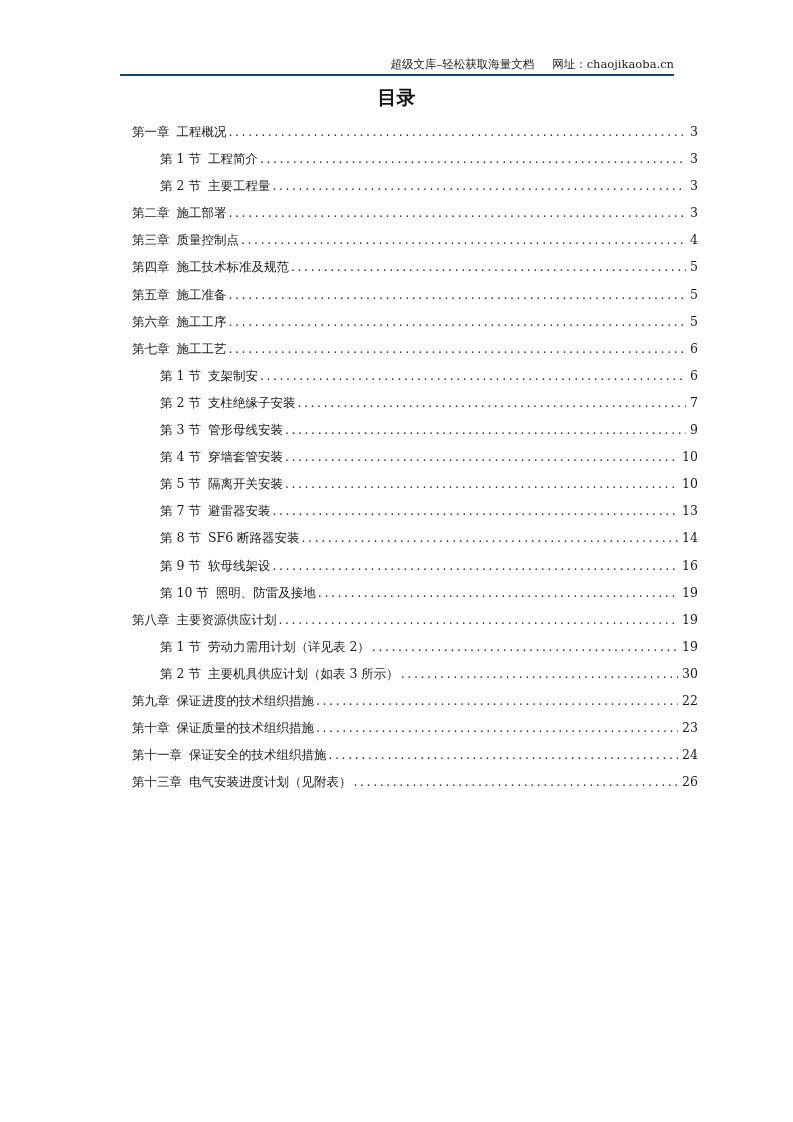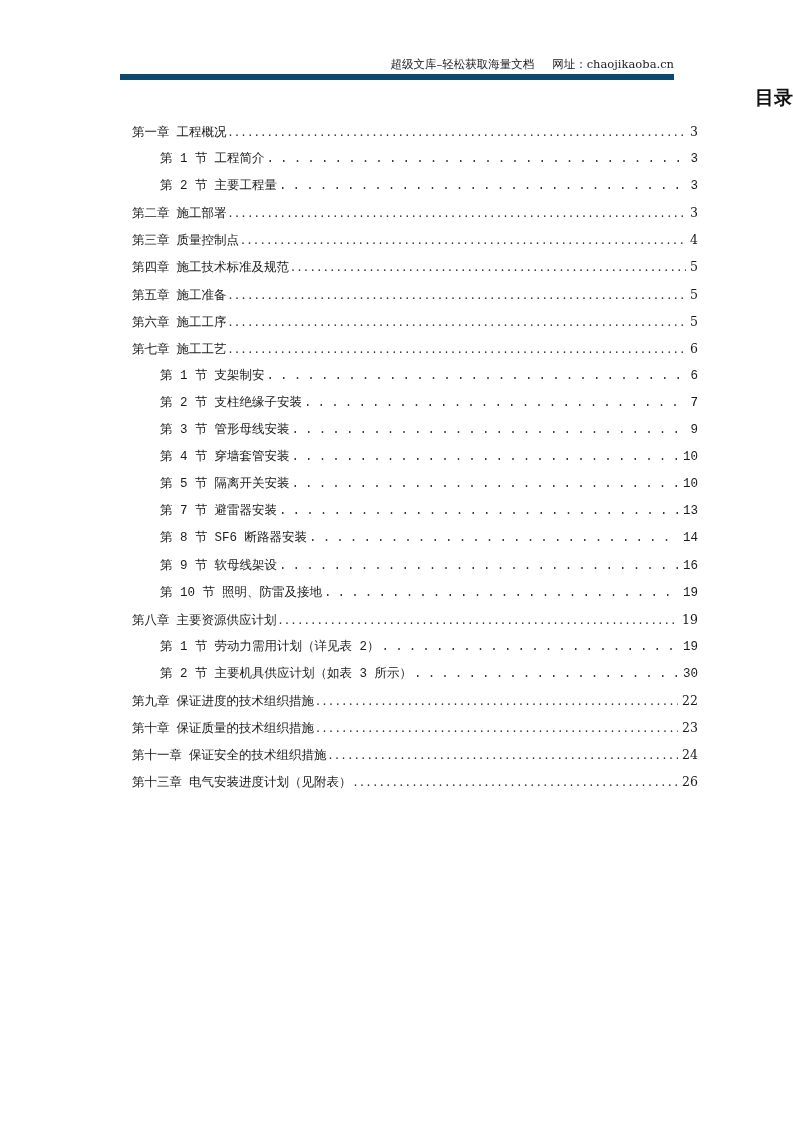--- a/index.html
+++ b/index.html
@@ -14,33 +14,33 @@
       overflow: hidden;
       font-family: "DejaVu Serif", "Liberation Serif", serif;
       color: #1a1a1a;
     }
     .page-header {
       position: absolute;
       left: 120px;
       top: 56px;
       width: 554px;
       height: 18px;
-      border-bottom: 6px solid #0c4a6e;
+      border-bottom: 2px solid #0c4a6e;
       text-align: right;
       font-size: 11.5px;
       line-height: 16px;
       color: #222;
     }
     .page-header .site-label { margin-right: 18px; }
     .toc-title {
       position: absolute;
       left: 0;
       top: 84px;
       width: 793px;
-      text-align: right;
+      text-align: center;
       font-family: "DejaVu Sans", "Liberation Sans", sans-serif;
       font-size: 19px;
       font-weight: bold;
       line-height: 26px;
       color: #111;
     }
     .toc-list {
       position: absolute;
       left: 132px;
       top: 122px;
@@ -50,21 +50,21 @@
       list-style: none;
     }
     .toc-entry {
       display: flex;
       align-items: baseline;
       height: 27.1px;
       font-size: 12.5px;
       line-height: 20px;
       white-space: nowrap;
     }
-    .toc-entry.level-2 { padding-left: 28px; font-family: Liberation Mono, monospace; }
+    .toc-entry.level-2 { padding-left: 28px; }
     .toc-entry .num { margin-right: 7px; }
     .toc-entry .leader {
       flex: 1;
       overflow: hidden;
       margin: 0 4px 0 2px;
       letter-spacing: 3.2px;
       color: #333;
     }
     .toc-entry .leader::before {
       content: ". . . . . . . . . . . . . . . . . . . . . . . . . . . . . . . . . . . . . . . . . . . . . . . . . . . . . . . . . . . . . . . . . . . . . . . . . . . . . . . . . . . . . . . . . . . . . . . . . . . . . . . . . . . . . . . . . . . .";

